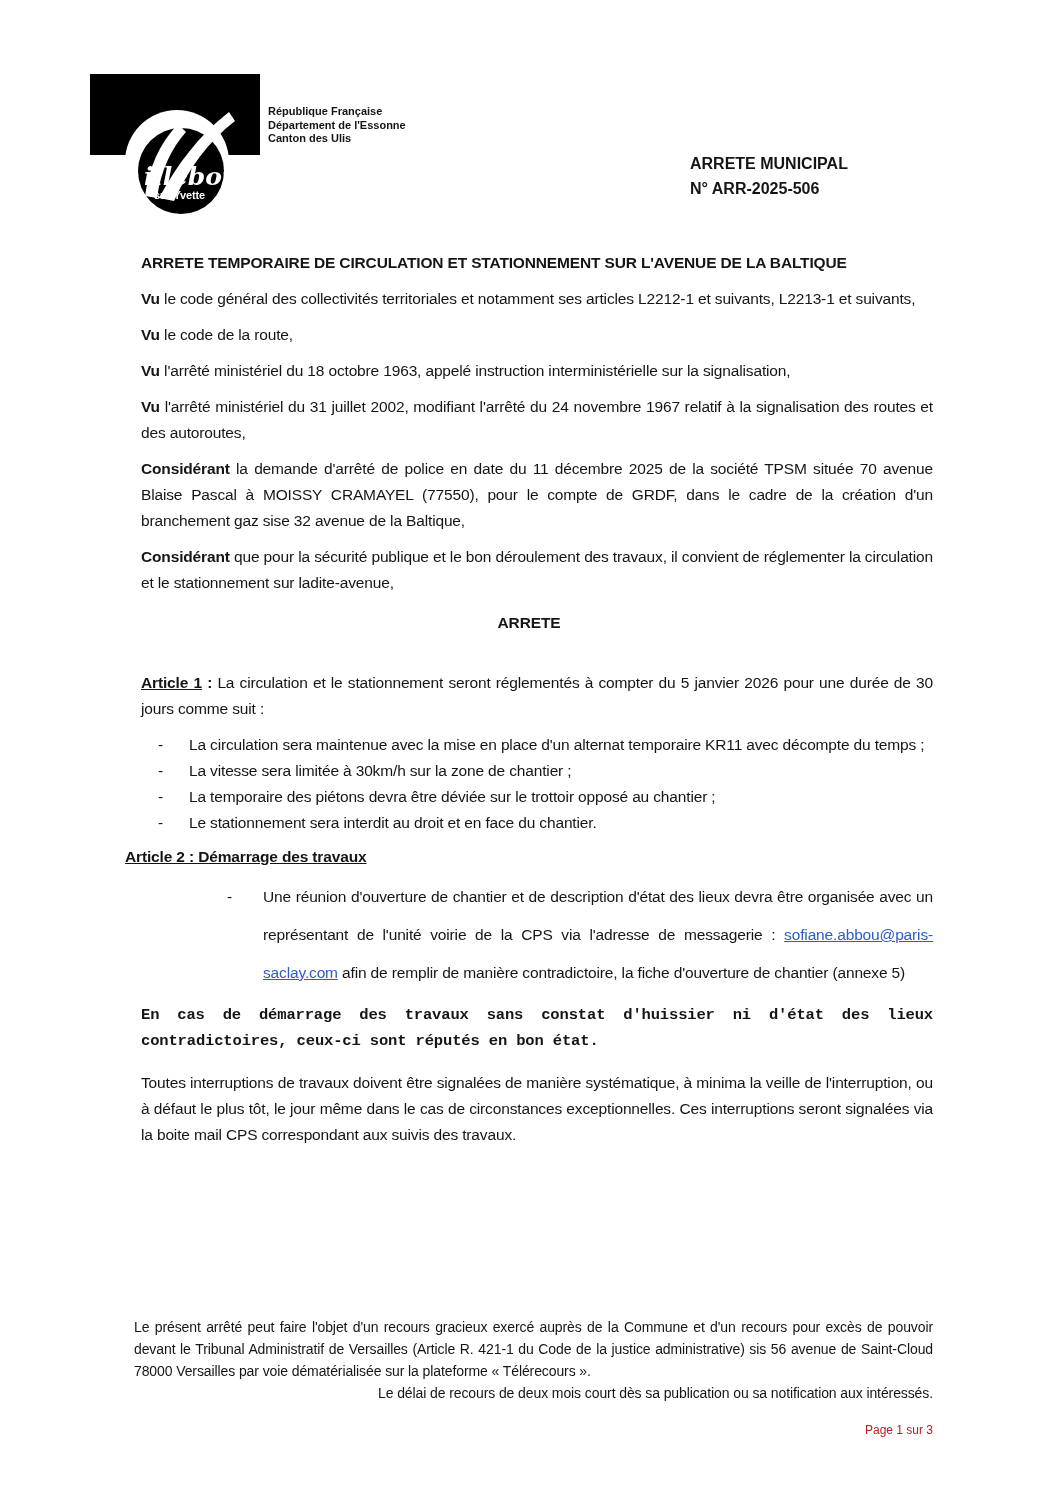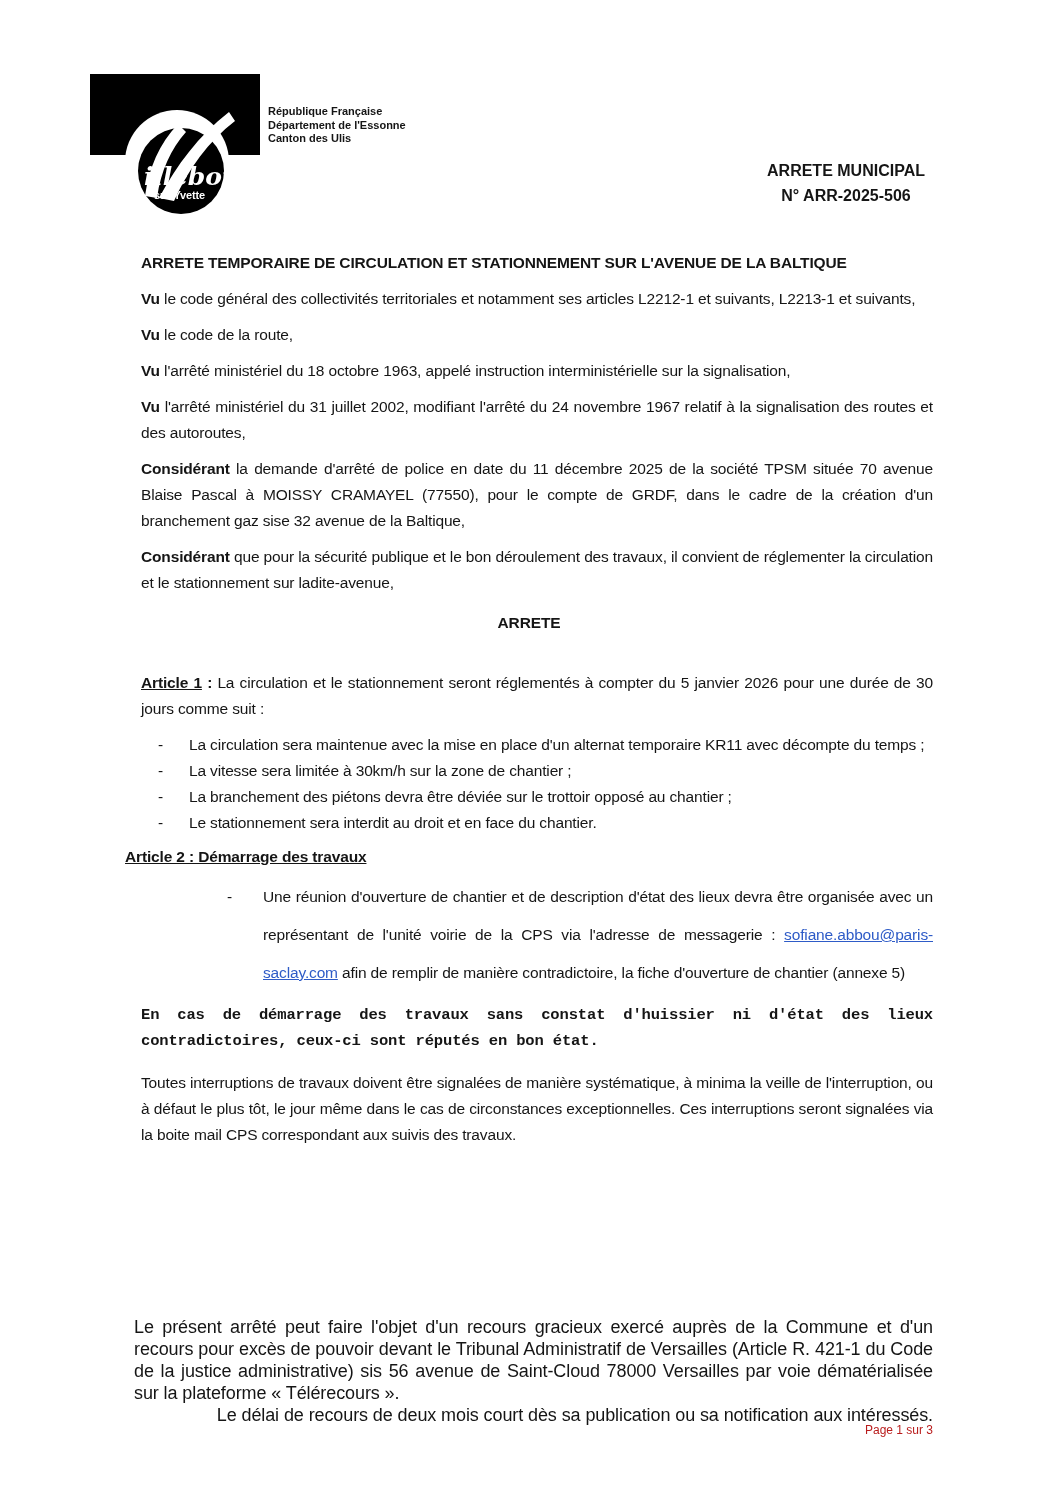--- a/index.html
+++ b/index.html
@@ -4,37 +4,37 @@
 <style>
   html,body{margin:0;padding:0;background:#e8e8e8;}
   .page{
     position:relative;width:1058px;height:1497px;margin:0 auto;background:#ffffff;
     color:#151515;font-family:"Liberation Sans",sans-serif;font-size:15.5px;
     letter-spacing:-0.15px;overflow:hidden;
   }
   
   .logo{position:absolute;left:88px;top:72px;text-align:right;}
   .region{position:absolute;left:268px;top:105px;font-size:11px;font-weight:700;line-height:13.5px;letter-spacing:0;}
-  .doc-id{position:absolute;left:690px;top:158px;width:312px;text-align:center;font-weight:700;font-size:16px;line-height:25px;letter-spacing:0;}
+  .doc-id{position:absolute;left:690px;top:151px;width:312px;text-align:left;font-weight:700;font-size:16px;line-height:25px;letter-spacing:0;}
   
   .content{position:absolute;left:125px;top:250px;width:808px;}
   .content p{margin:0 0 10px 16px;line-height:26px;text-align:justify;}
   .doc-title{font-weight:700;}
   .decree-heading{text-align:center !important;font-weight:700;margin:14px 0 34px 0 !important;}
   .u{text-decoration:underline;}
   .bullet{position:relative;padding-left:64px;line-height:26px;text-align:justify;}
   .bullet .dash{position:absolute;left:33px;top:0;}
   .bullets{margin:0 0 8px 0;}
   .a2-heading{font-weight:700;text-decoration:underline;margin:0 0 8px 0 !important;text-align:left !important;}
   .bullet-lvl2{position:relative;padding-left:138px;line-height:38px;text-align:justify;margin:0 0 10px 0;}
   .bullet-lvl2 .dash{position:absolute;left:102px;top:0;}
   .bold-para{font-weight:700;margin-bottom:16px !important;font-family:Liberation Mono, monospace;}
   a.mail-link{color:#2e5bc7;text-decoration:underline;}
   
-  .footer{position:absolute;left:134px;top:1316px;width:799px;font-size:18px;line-height:22px;letter-spacing:-0.1px;}
+  .footer{position:absolute;left:134px;top:1316px;width:799px;font-size:14px;line-height:22px;letter-spacing:-0.1px;}
   .footer p{margin:0;text-align:justify;}
   .footer p.delay{text-align:right;}
   .page-num{position:absolute;right:125px;top:1423px;color:#b91c1c;font-size:12px;letter-spacing:0;text-align:center;}
 </style>
 </head>
 <body>
 
 <div class="page">
 
   <div class="logo">
@@ -76,21 +76,21 @@
 
     <p><b>Considérant</b><span> que pour la sécurité publique et le bon déroulement des travaux, il convient de réglementer la circulation et le stationnement sur ladite-avenue,</span></p>
 
     <p class="decree-heading">ARRETE</p>
 
     <p><b><span class="u">Article 1</span><span> : </span></b><span>La circulation et le stationnement seront réglementés à compter du 5 janvier 2026 pour une durée de 30 jours comme suit :</span></p>
 
     <div class="bullets">
       <div class="bullet"><span class="dash">-</span><span>La circulation sera maintenue avec la mise en place d'un alternat temporaire KR11 avec décompte du temps ;</span></div>
       <div class="bullet"><span class="dash">-</span><span>La vitesse sera limitée à 30km/h sur la zone de chantier ;</span></div>
-      <div class="bullet"><span class="dash">-</span><span>La branchement des piétons devra être déviée sur le trottoir opposé au chantier ;</span></div>
+      <div class="bullet"><span class="dash">-</span><span>La temporaire des piétons devra être déviée sur le trottoir opposé au chantier ;</span></div>
       <div class="bullet"><span class="dash">-</span><span>Le stationnement sera interdit au droit et en face du chantier.</span></div>
     </div>
 
     <p class="a2-heading">Article 2 : Démarrage des travaux</p>
 
     <div class="bullet-lvl2"><span class="dash">-</span><span>Une réunion d'ouverture de chantier et de description d'état des lieux devra être organisée avec un représentant de l'unité voirie de la CPS via l'adresse de messagerie : </span><a class="mail-link" href="#">sofiane.abbou@paris-saclay.com</a><span> afin de remplir de manière contradictoire, la fiche d'ouverture de chantier (annexe 5)</span></div>
 
     <p class="bold-para">En cas de démarrage des travaux sans constat d'huissier ni d'état des lieux contradictoires, ceux-ci sont réputés en bon état.</p>
 
     <p>Toutes interruptions de travaux doivent être signalées de manière systématique, à minima la veille de l'interruption, ou à défaut le plus tôt, le jour même dans le cas de circonstances exceptionnelles. Ces interruptions seront signalées via la boite mail CPS correspondant aux suivis des travaux.</p>

